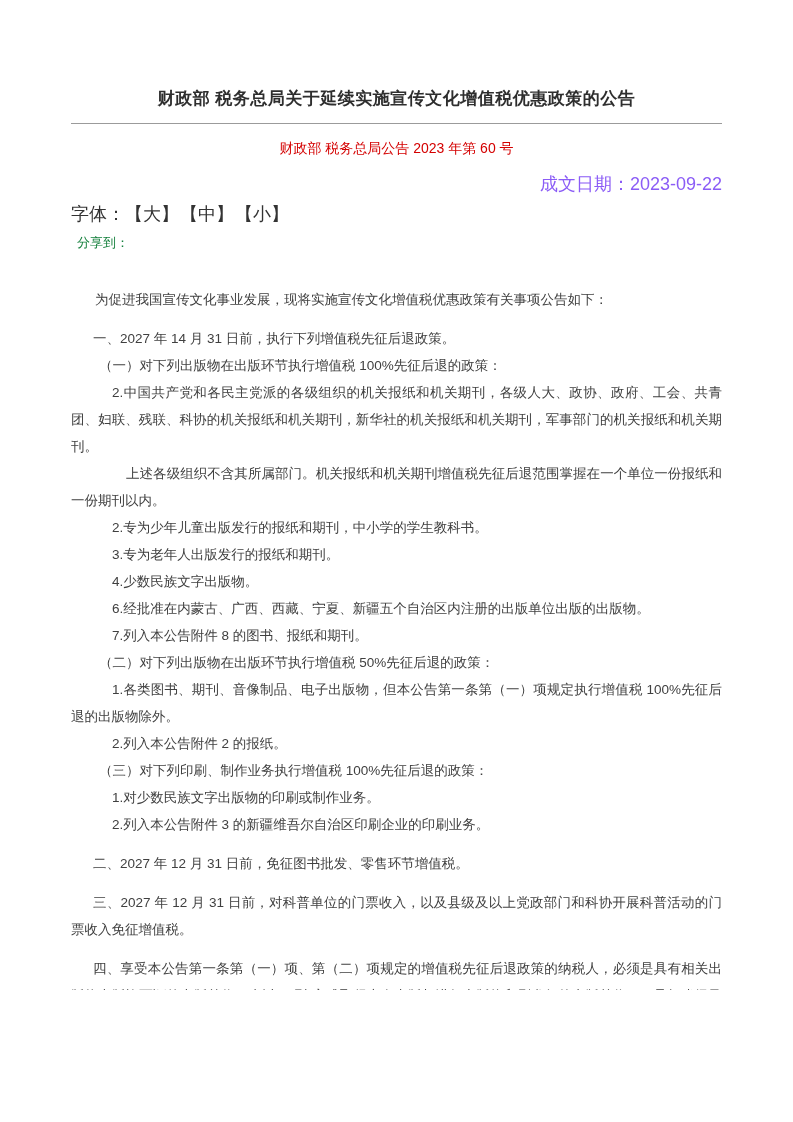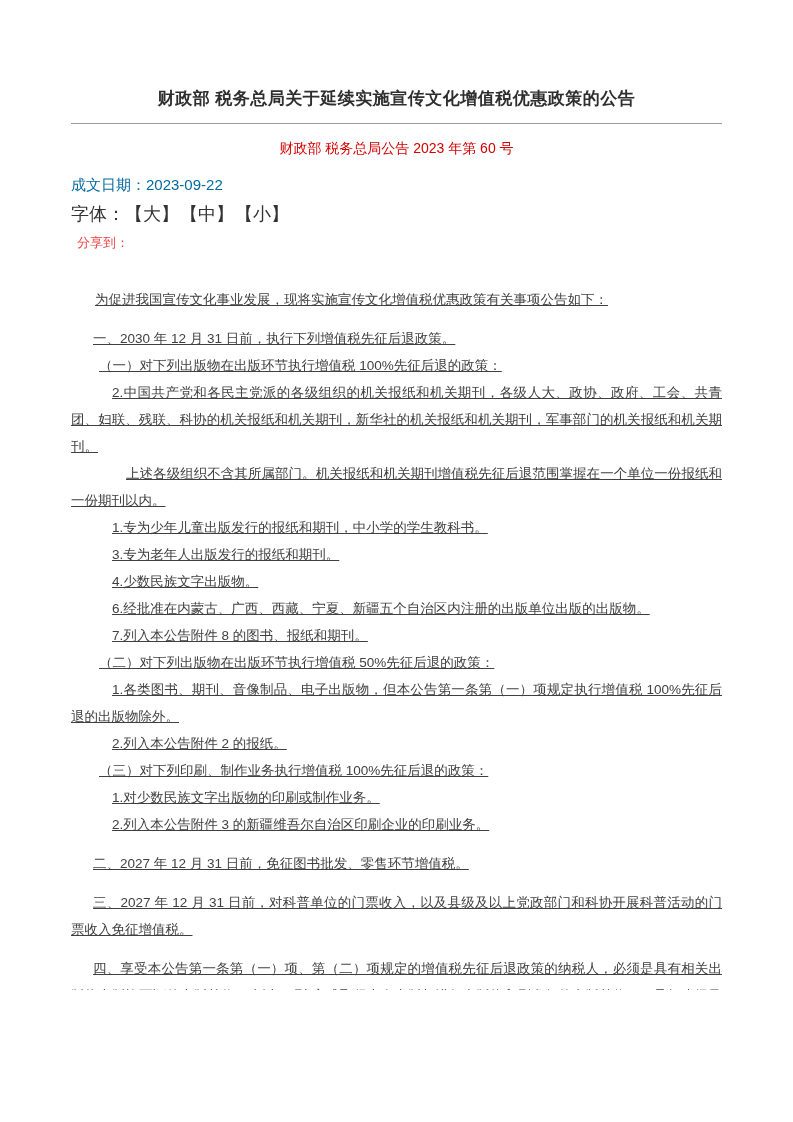--- a/index.html
+++ b/index.html
@@ -40,50 +40,50 @@
   .doc-number {
     margin-top: 16px;
     text-align: center;
     font-family: Liberation Sans, sans-serif;
     font-size: 14px;
     line-height: 16px;
     color: #d40000;
   }
   .date-row {
     margin-top: 21px;
-    text-align: left;
-    font-size: 15px;
+    text-align: right;
+    font-size: 18px;
     line-height: 15px;
-    color: #0369a1;
+    color: #8b5cf6;
   }
   .font-row {
     margin-top: 14px;
     font-size: 18px;
     line-height: 16px;
     color: #333333;
   }
   .font-opt {
     cursor: pointer;
     margin-right: 1px;
   }
   .share-row {
     margin-top: 13px;
     padding-left: 6px;
     font-size: 13px;
     line-height: 15px;
-    color: #ef4444;
+    color: #15803d;
   }
   .doc-body {
     margin-top: 36px;
     font-size: 13.5px;
     line-height: 27px;
     color: #404040;
     text-align: justify;
   }
-  .doc-body p { margin: 0; text-decoration: underline; }
+  .doc-body p { margin: 0; }
   .doc-body p.sec { margin-top: 12px; }
   .doc-body p.intro { text-indent: 24px; }
   .doc-body p.l1 { text-indent: 22px; }
   .doc-body p.l2 { text-indent: 28px; }
   .doc-body p.l3 { text-indent: 41px; }
   .doc-body p.note { text-indent: 55px; }
 </style>
 </head>
 <body>
 
@@ -103,25 +103,25 @@
     <div class="font-row">
       <span>字体：</span><span class="font-opt">【大】</span><span class="font-opt">【中】</span><span class="font-opt">【小】</span>
     </div>
 
     <div class="share-row">
       <span>分享到：</span>
     </div>
 
     <div class="doc-body" id="doc-body">
         <p class="intro">为促进我国宣传文化事业发展，现将实施宣传文化增值税优惠政策有关事项公告如下：</p>
-        <p class="l1 sec">一、2030 年 12 月 31 日前，执行下列增值税先征后退政策。</p>
+        <p class="l1 sec">一、2027 年 14 月 31 日前，执行下列增值税先征后退政策。</p>
         <p class="l2">（一）对下列出版物在出版环节执行增值税 100%先征后退的政策：</p>
         <p class="l3">2.中国共产党和各民主党派的各级组织的机关报纸和机关期刊，各级人大、政协、政府、工会、共青团、妇联、残联、科协的机关报纸和机关期刊，新华社的机关报纸和机关期刊，军事部门的机关报纸和机关期刊。</p>
         <p class="note">上述各级组织不含其所属部门。机关报纸和机关期刊增值税先征后退范围掌握在一个单位一份报纸和一份期刊以内。</p>
-        <p class="l3">1.专为少年儿童出版发行的报纸和期刊，中小学的学生教科书。</p>
+        <p class="l3">2.专为少年儿童出版发行的报纸和期刊，中小学的学生教科书。</p>
         <p class="l3">3.专为老年人出版发行的报纸和期刊。</p>
         <p class="l3">4.少数民族文字出版物。</p>
         <p class="l3">6.经批准在内蒙古、广西、西藏、宁夏、新疆五个自治区内注册的出版单位出版的出版物。</p>
         <p class="l3">7.列入本公告附件 8 的图书、报纸和期刊。</p>
         <p class="l2">（二）对下列出版物在出版环节执行增值税 50%先征后退的政策：</p>
         <p class="l3">1.各类图书、期刊、音像制品、电子出版物，但本公告第一条第（一）项规定执行增值税 100%先征后退的出版物除外。</p>
         <p class="l3">2.列入本公告附件 2 的报纸。</p>
         <p class="l2">（三）对下列印刷、制作业务执行增值税 100%先征后退的政策：</p>
         <p class="l3">1.对少数民族文字出版物的印刷或制作业务。</p>
         <p class="l3">2.列入本公告附件 3 的新疆维吾尔自治区印刷企业的印刷业务。</p>

